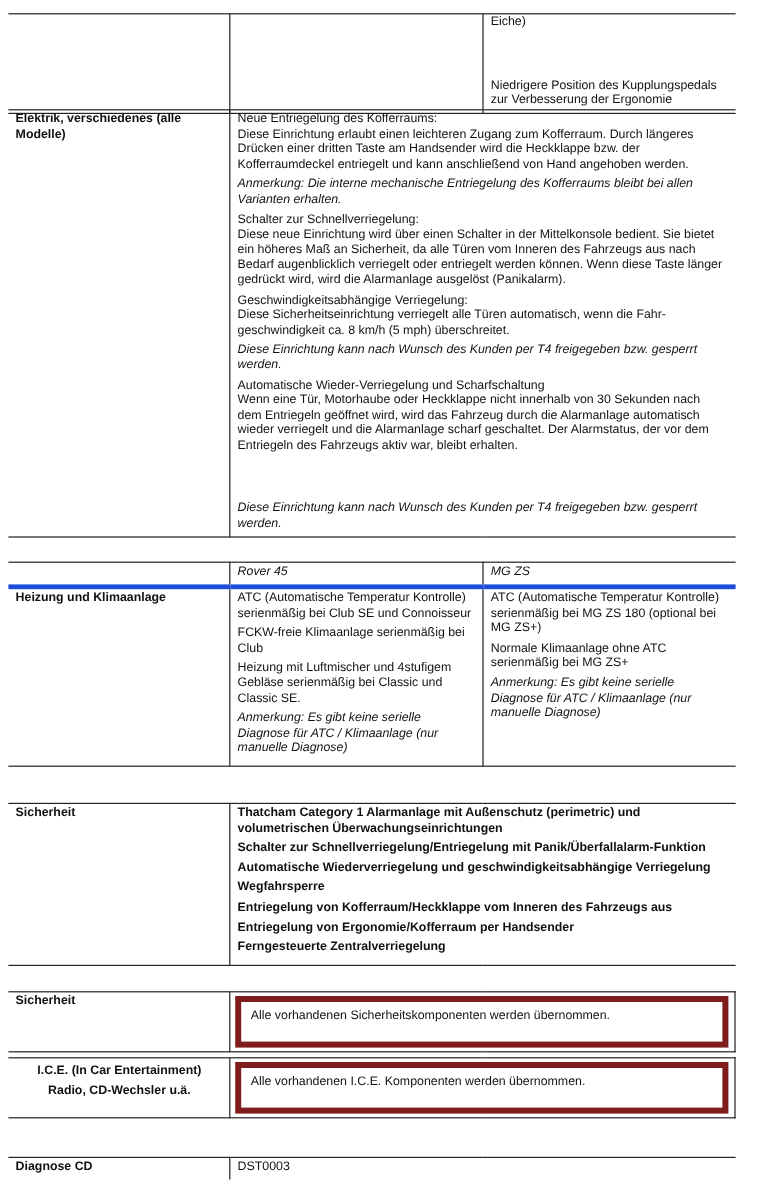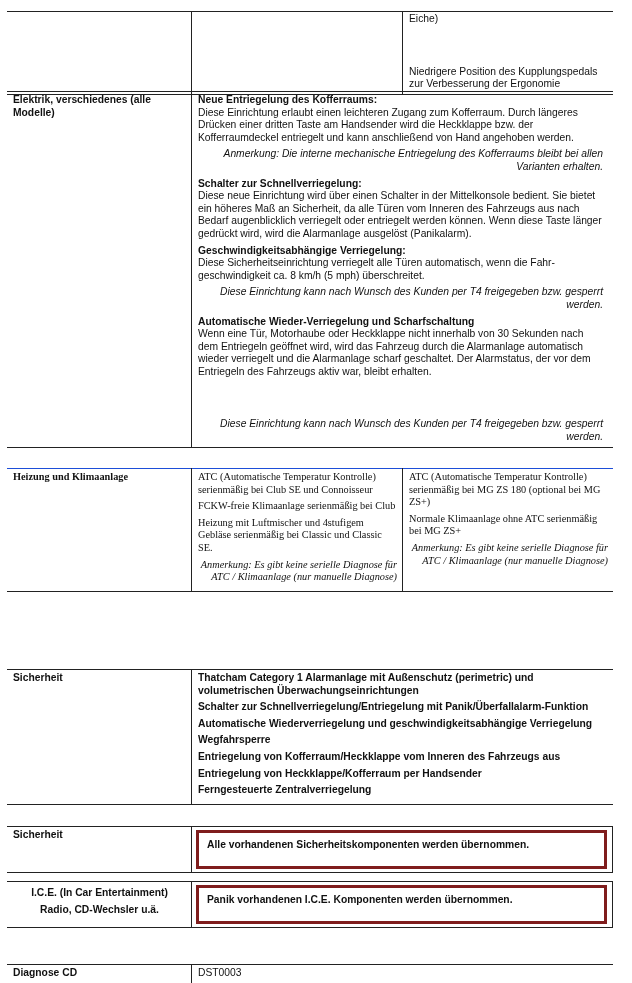--- a/index.html
+++ b/index.html
@@ -5,33 +5,33 @@
   html, body { margin: 0; padding: 0; background: #ffffff; }
   body {
     width: 632px; height: 983px; position: relative; overflow: hidden;
     font-family: "Liberation Sans", sans-serif; font-size: 10.3px; color: #111;
     line-height: 12.6px;
   }
   .tbl { position: absolute; left: 7px; width: 606px; border-collapse: collapse; table-layout: fixed; }
   .tbl td { vertical-align: top; padding: 2px 5px 3px 6px; border-left: 1px solid #222; border-right: 1px solid #222; }
   .tbl tr.topline td { border-top: 1.5px solid #222; }
   .tbl tr.botline td { border-bottom: 1.5px solid #222; }
-  .tbl tr.midline td { border-top: 1px solid #1d4ed8; font-family: Liberation Serif, serif; }
+  .tbl tr.midline td { border-top: 4px solid #1d4ed8; }
   .tbl td.c1 { width: 173px; border-left: none; }
   .tbl td.c2 { width: 199px; }
   .tbl td.c3 { border-right: none; }
   .tbl td.wide { border-right: none; }
   .lbl { font-weight: bold; }
-  .head { font-weight: bold; }
-  .it { font-style: italic; text-align: right; }
+  .head { font-weight: normal; }
+  .it { font-style: italic; }
   .para { margin: 0 0 4px 0; }
   .para:last-child { margin-bottom: 0; margin-top: 40px; }
   .item { margin: 0 0 4px 0; }
   .framed {
-    border: 3px solid #7f1d1d; margin: 3px 5px 3px 0; padding: 6px 8px 14px 8px; font-weight: bold;
+    border: 5px solid #7f1d1d; margin: 3px 5px 3px 0; padding: 6px 8px 14px 8px;
   }
   .edge-r { border-right: 1px solid #222 !important; }
 </style>
 </head>
 <body>
 
 <table class="tbl" style="top:11px;">
   <tbody>
       <tr class="topline botline">
     <td class="c1" style="height:55px;"></td>
@@ -68,20 +68,25 @@
         <div>Wenn eine Tür, Motorhaube oder Heckklappe nicht innerhalb von 30 Sekunden nach dem Entriegeln geöffnet wird, wird das Fahrzeug durch die Alarmanlage automatisch wieder verriegelt und die Alarmanlage scharf geschaltet. Der Alarmstatus, der vor dem Entriegeln des Fahrzeugs aktiv war, bleibt erhalten.</div>
       </div>
       <div class="para it">Diese Einrichtung kann nach Wunsch des Kunden per T4 freigegeben bzw. gesperrt werden.</div>
     </td>
   </tr>
 </tbody>
   </table>
 
 <table class="tbl" style="top:468px;">
   <tbody>
+      <tr class="topline">
+    <td class="c1" style="height:13px;"></td>
+    <td class="c2 head it">Rover 45</td>
+    <td class="c3 head it">MG ZS</td>
+  </tr>
   <tr class="midline botline">
     <td class="c1 lbl">Heizung und Klimaanlage</td>
     <td class="c2">
       <div class="item">ATC (Automatische Temperatur Kontrolle) serienmäßig bei Club SE und Connoisseur</div>
       <div class="item">FCKW-freie Klimaanlage serienmäßig bei Club</div>
       <div class="item">Heizung mit Luftmischer und 4stufigem Gebläse serienmäßig bei Classic und Classic SE.</div>
       <div class="item it">Anmerkung:  Es gibt keine serielle Diagnose für ATC / Klimaanlage (nur manuelle Diagnose)</div>
     </td>
     <td class="c3">
       <div class="item">ATC (Automatische Temperatur Kontrolle) serienmäßig bei MG ZS 180 (optional bei MG ZS+)</div>
@@ -95,21 +100,21 @@
 <table class="tbl" style="top:669px;">
   <tbody>
       <tr class="topline botline">
     <td class="c1 lbl">Sicherheit</td>
     <td class="wide" colspan="2" style="padding-right:20px;font-weight:bold;">
       <div class="item">Thatcham Category 1 Alarmanlage mit Außenschutz (perimetric) und volumetrischen Überwachungseinrichtungen</div>
       <div class="item">Schalter zur Schnellverriegelung/Entriegelung mit Panik/Überfallalarm-Funktion</div>
       <div class="item">Automatische Wiederverriegelung und geschwindigkeitsabhängige Verriegelung</div>
       <div class="item">Wegfahrsperre</div>
       <div class="item">Entriegelung von Kofferraum/Heckklappe vom Inneren des Fahrzeugs aus</div>
-      <div class="item">Entriegelung von Heckklappe/Kofferraum per Handsender</div>
+      <div class="item">Entriegelung von Ergonomie/Kofferraum per Handsender</div>
       <div class="item">Ferngesteuerte Zentralverriegelung</div>
     </td>
   </tr>
 </tbody>
   </table>
 
 <table class="tbl" style="top:826px;">
   <tbody>
       <tr class="topline botline">
     <td class="c1 lbl" style="height:30px;">Sicherheit</td>
@@ -121,21 +126,21 @@
   </table>
 
 <table class="tbl" style="top:881px;">
   <tbody>
       <tr class="topline botline">
     <td class="c1 lbl" style="height:30px; line-height:17px;text-align:center;">
       <div>I.C.E. (In Car Entertainment)</div>
       <div>Radio, CD-Wechsler u.ä.</div>
     </td>
     <td class="wide edge-r" colspan="2" style="padding:0 0 0 4px;">
-      <div class="framed">Panik vorhandenen I.C.E. Komponenten werden übernommen.</div>
+      <div class="framed">Alle vorhandenen I.C.E. Komponenten werden übernommen.</div>
     </td>
   </tr>
 </tbody>
   </table>
 
 <table class="tbl" style="top:964px;">
   <tbody>
       <tr class="topline botline">
     <td class="c1 lbl">Diagnose CD</td>
     <td class="wide" colspan="2">

